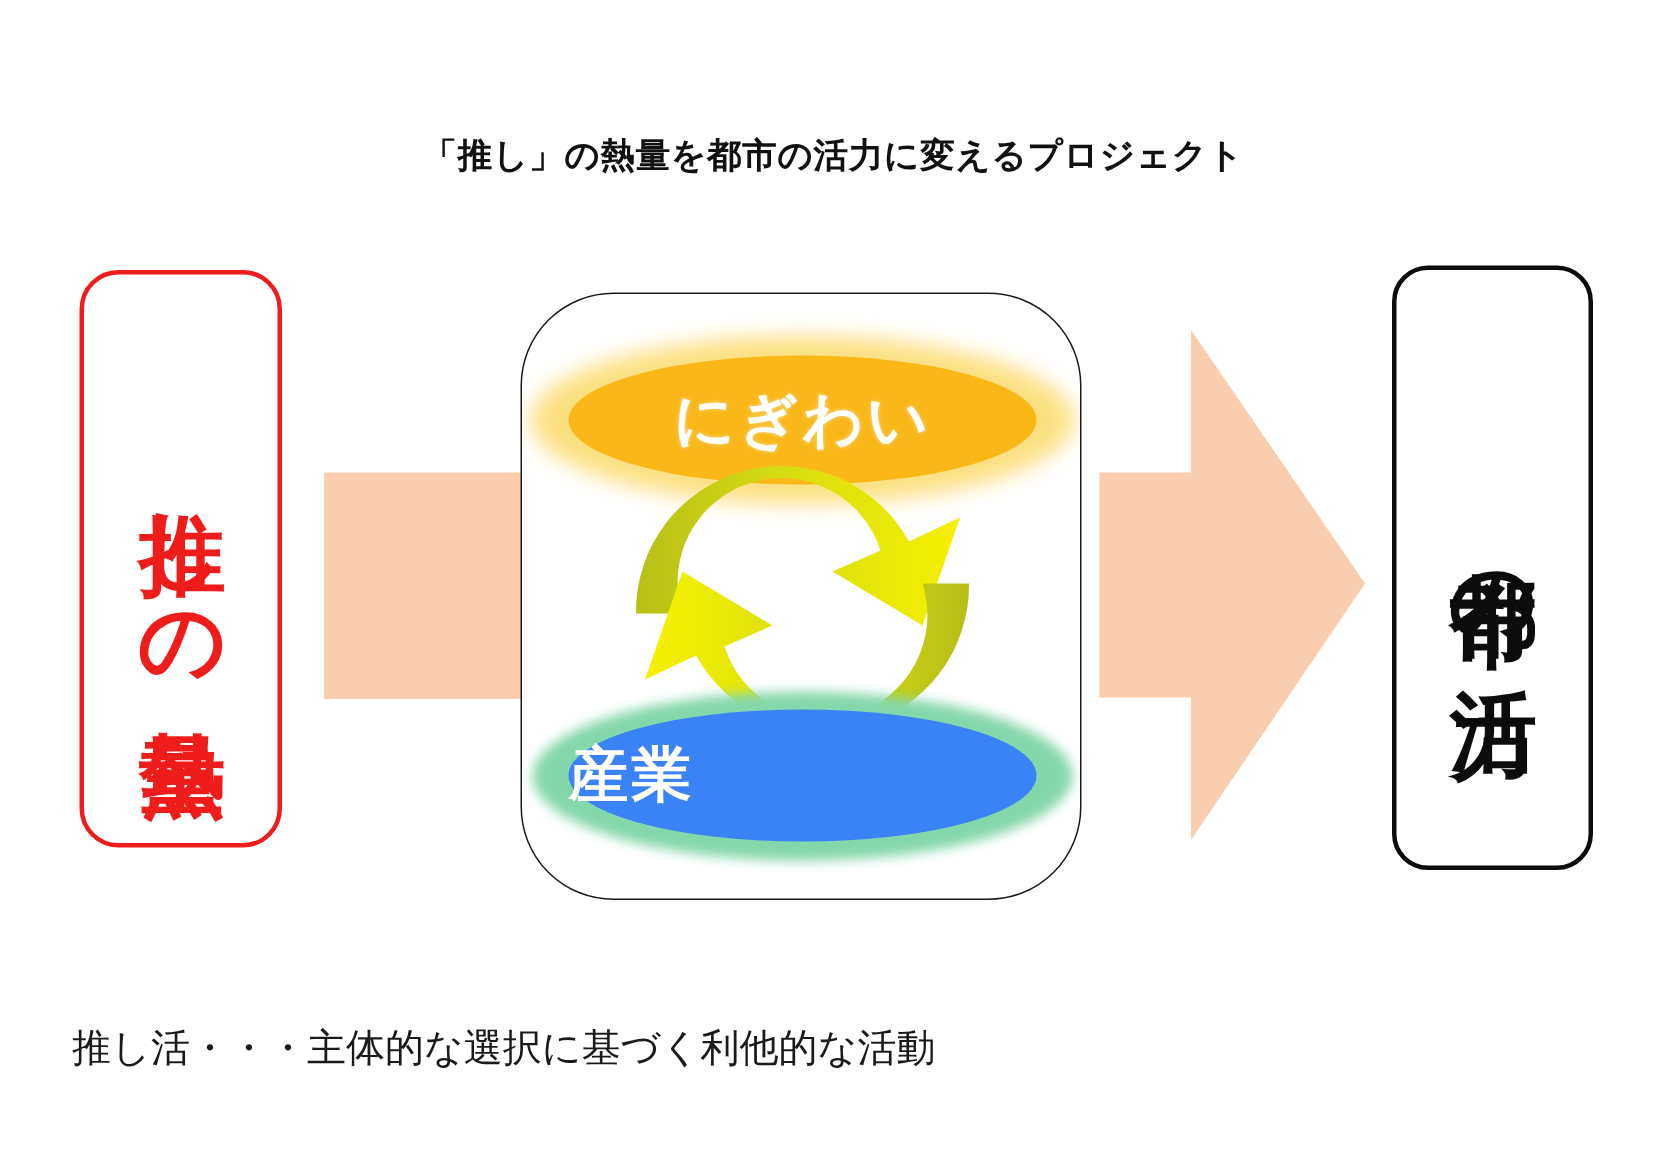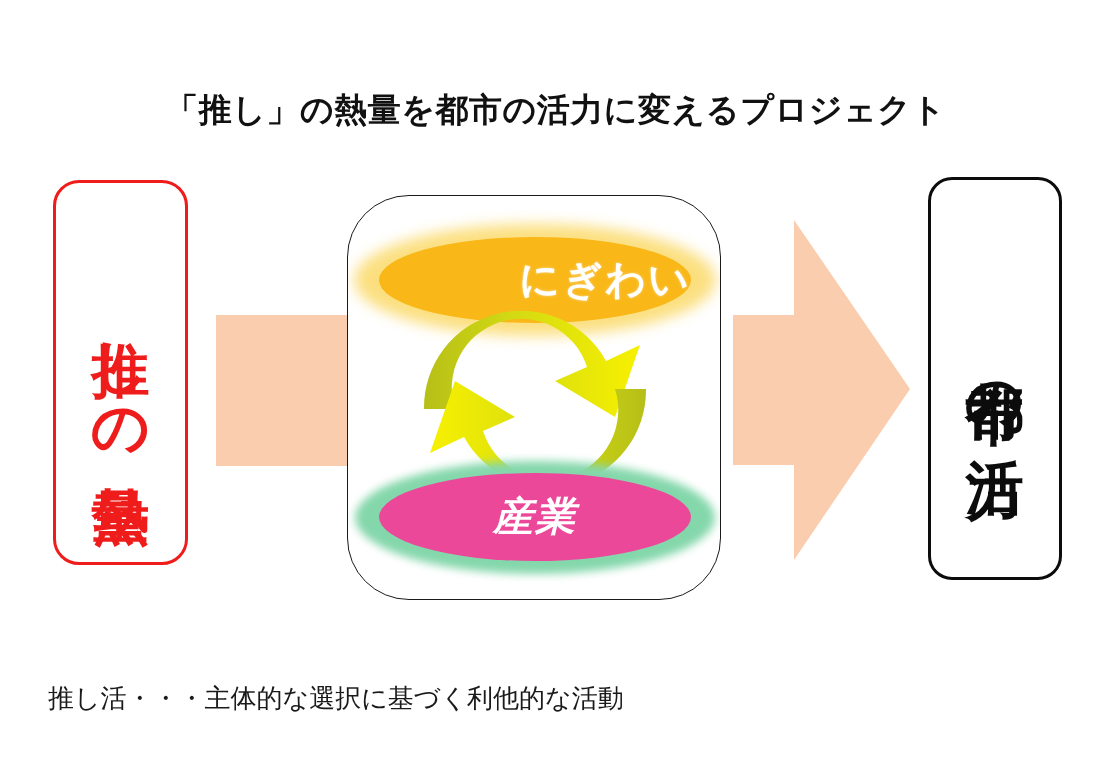--- a/index.html
+++ b/index.html
@@ -18,21 +18,21 @@
     overflow: hidden;
   }
 
   
   .title {
     position: absolute;
     left: 0;
     top: 88px;
     width: 1111px;
     text-align: center;
-    font-size: 33px;
+    font-size: 23px;
     font-weight: 700;
     color: #111111;
     letter-spacing: 0.5px;
     white-space: nowrap;
   }
 
   
   .caption {
     position: absolute;
     left: 48px;
@@ -142,21 +142,21 @@
   .ell-top {
     position: absolute;
     left: 31px;
     top: 41px;
     width: 312px;
     height: 86px;
     border-radius: 50%;
     background: #f9b718;
     display: flex;
     align-items: center;
-    justify-content: flex-end;
+    justify-content: center;
   }
   .ell-top-label {
     color: #ffffff;
     font-size: 40px;
     font-weight: 700;
     letter-spacing: 2px;
     text-shadow: 0 0 3px rgba(255,255,255,0.55);
     white-space: nowrap;
     transform: translateY(-1px);
   }
@@ -171,25 +171,24 @@
     background: #84d7ab;
     filter: blur(4px);
   }
   .ell-bot {
     position: absolute;
     left: 31px;
     top: 277px;
     width: 312px;
     height: 88px;
     border-radius: 50%;
-    background: #ec4899;
-    display: flex;
-    align-items: center;
-    justify-content: center;
-    font-style: italic;
+    background: #3b82f6;
+    display: flex;
+    align-items: center;
+    justify-content: flex-start;
   }
   .ell-bot-label {
     color: #ffffff;
     font-size: 40px;
     font-weight: 700;
     letter-spacing: 2px;
     white-space: nowrap;
     transform: translateY(-1px);
   }
 

